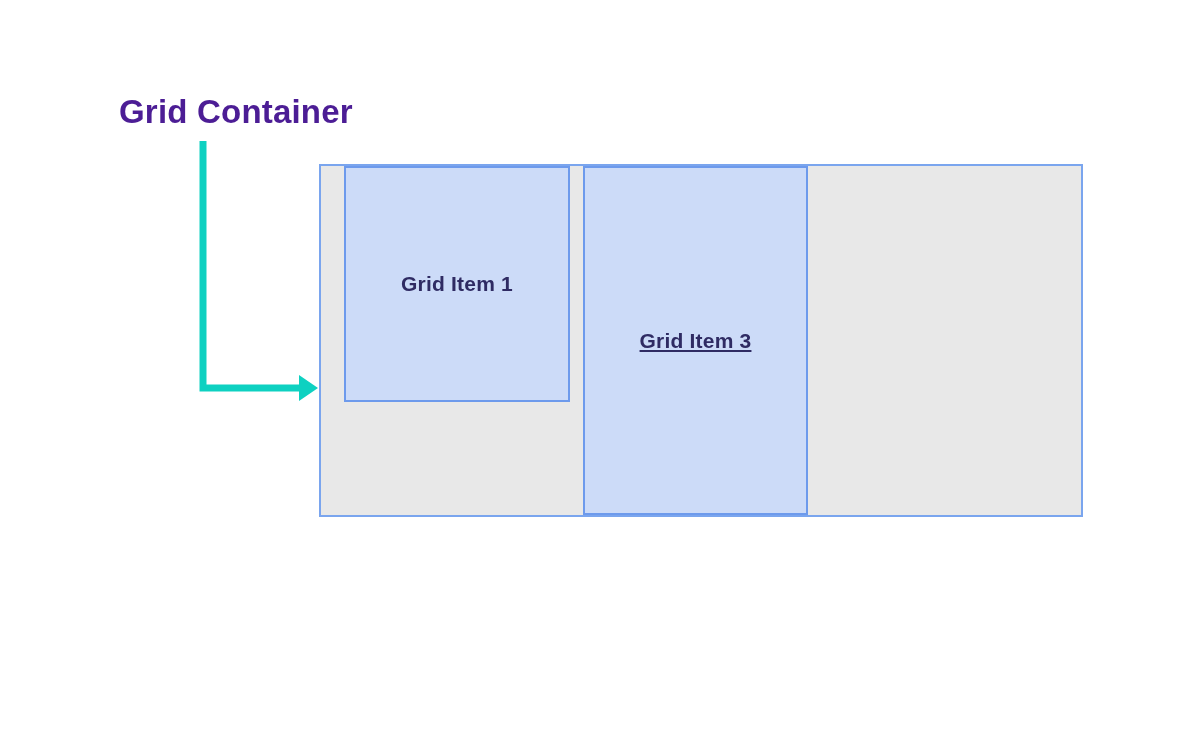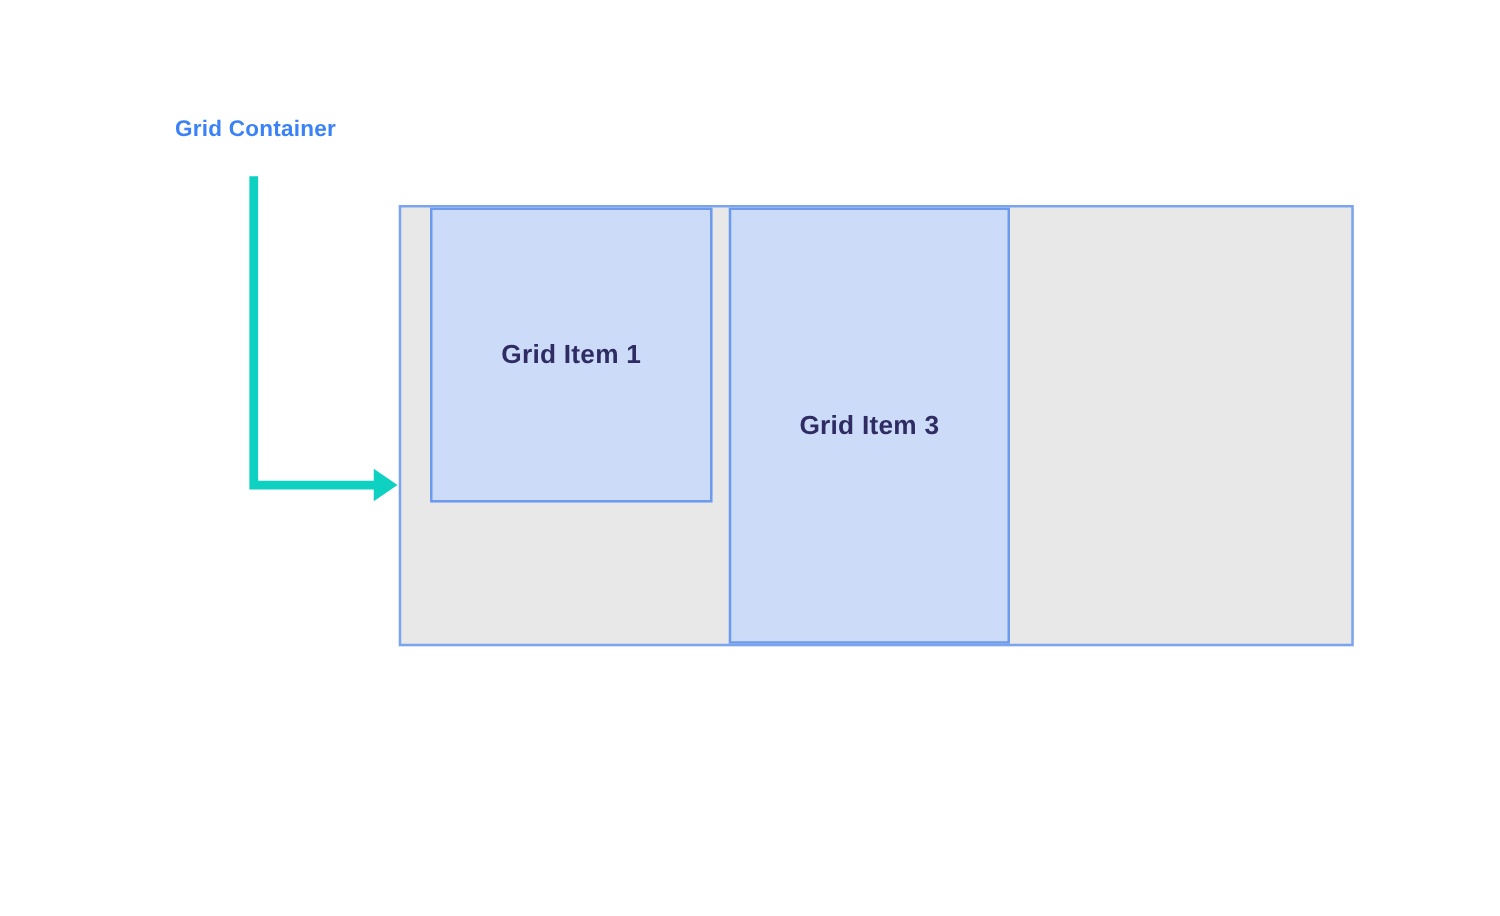--- a/index.html
+++ b/index.html
@@ -12,26 +12,25 @@
     position: relative;
     width: 1200px;
     height: 733px;
     background: #ffffff;
     overflow: hidden;
   }
   .diagram-title {
     position: absolute;
     left: 119px;
     top: 93px;
-    font-size: 18px;
+    font-size: 33px;
     font-weight: bold;
     letter-spacing: 0.2px;
-    color: #3b82f6;
+    color: #4c1d95;
     white-space: nowrap;
-    margin-left: 21px;
   }
   .arrow-svg {
     position: absolute;
     left: 0;
     top: 0;
     width: 1200px;
     height: 733px;
     pointer-events: none;
   }
   .grid-container {
@@ -57,21 +56,21 @@
     display: flex;
     align-items: center;
     justify-content: center;
     font-size: 21px;
     font-weight: bold;
     color: #2f2b63;
     letter-spacing: 0.2px;
   }
   .grid-item-1 { grid-column: 1; grid-row: 1; }
   .grid-item-2 { grid-column: 1; grid-row: 2; }
-  .grid-item-3 { grid-column: 2; grid-row: 1 / span 2; }
+  .grid-item-3 { grid-column: 2; grid-row: 1 / span 2; text-decoration: underline; }
 </style>
 </head>
 <body>
 
 <div class="canvas">
 
   <div class="diagram-title">Grid Container</div>
 
   <svg class="arrow-svg" viewBox="0 0 1200 733" xmlns="http://www.w3.org/2000/svg">
     <polyline points="203,141 203,388 301,388" fill="none" stroke="#0ed1c1" stroke-width="7" stroke-linecap="butt" stroke-linejoin="miter"></polyline>

